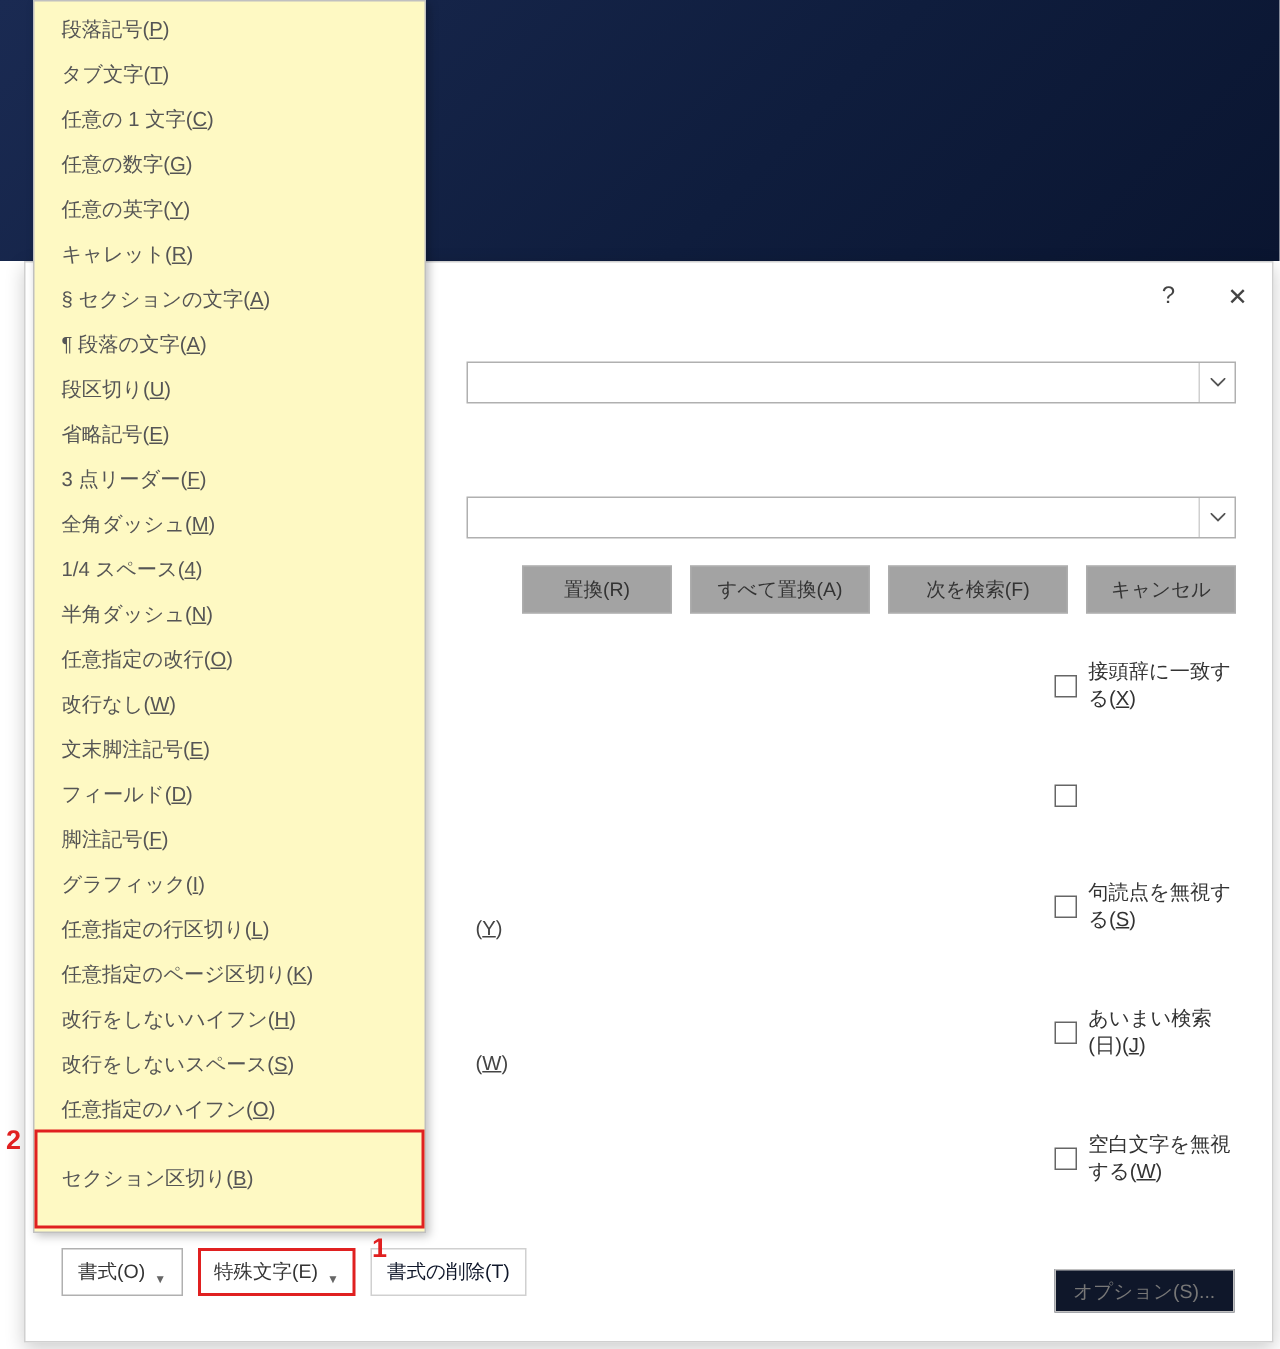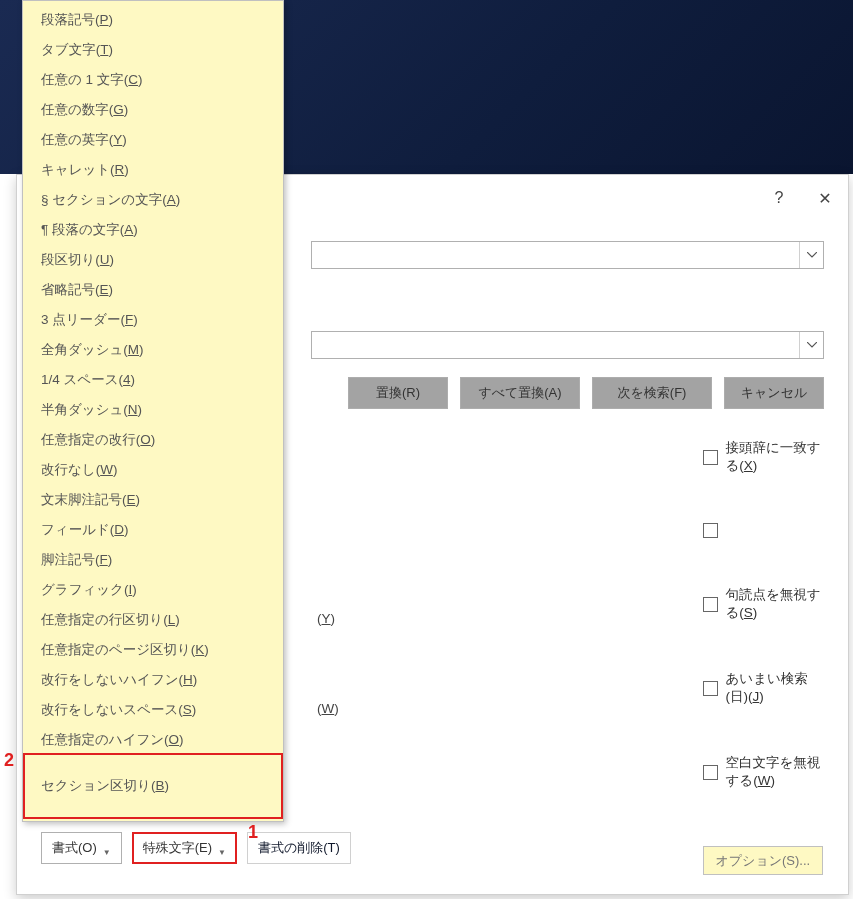--- a/index.html
+++ b/index.html
@@ -89,21 +89,21 @@
   }
   .cbox {
     width: 15px; height: 15px; border: 1px solid #666; background: #fff;
     display: inline-block; flex-shrink: 0;
   }
   .u { text-decoration: underline; }
   .opt-btn-wrap { margin-top: 14px; }
   .opt-btn {
     padding: 6px 12px;
     border: 1px solid #c0c0c0;
-    background: #fef9c3;
+    background: #0f172a;
     color: #777;
     cursor: default;
     font-size: 13px;
   }
   .left-hint {
     position: absolute;
     left: 300px;
     font-size: 13.5px;
     color: #444;
   }

